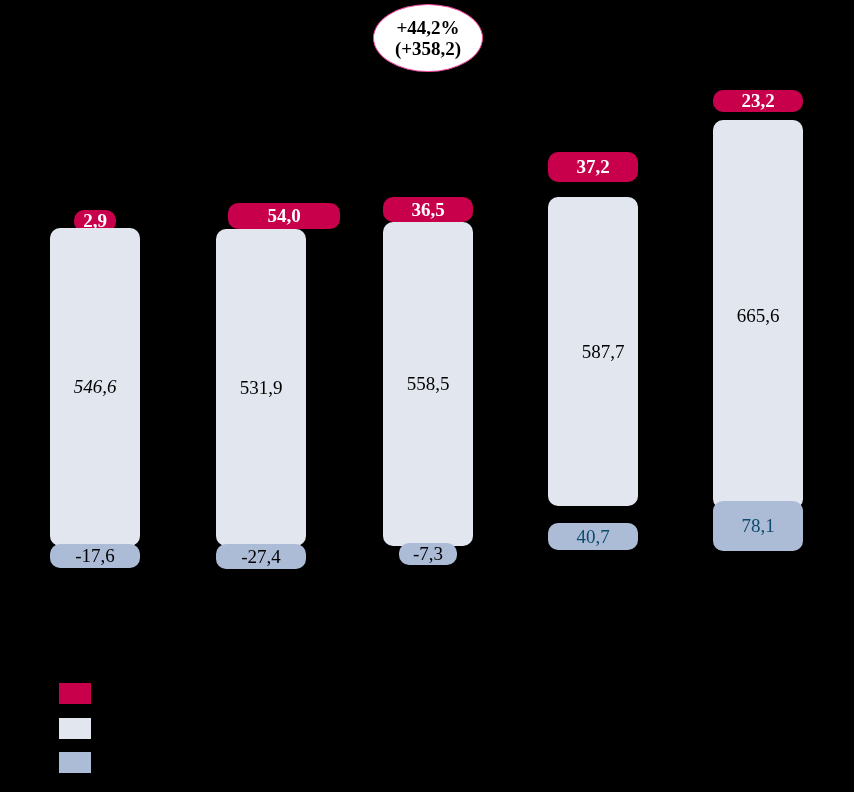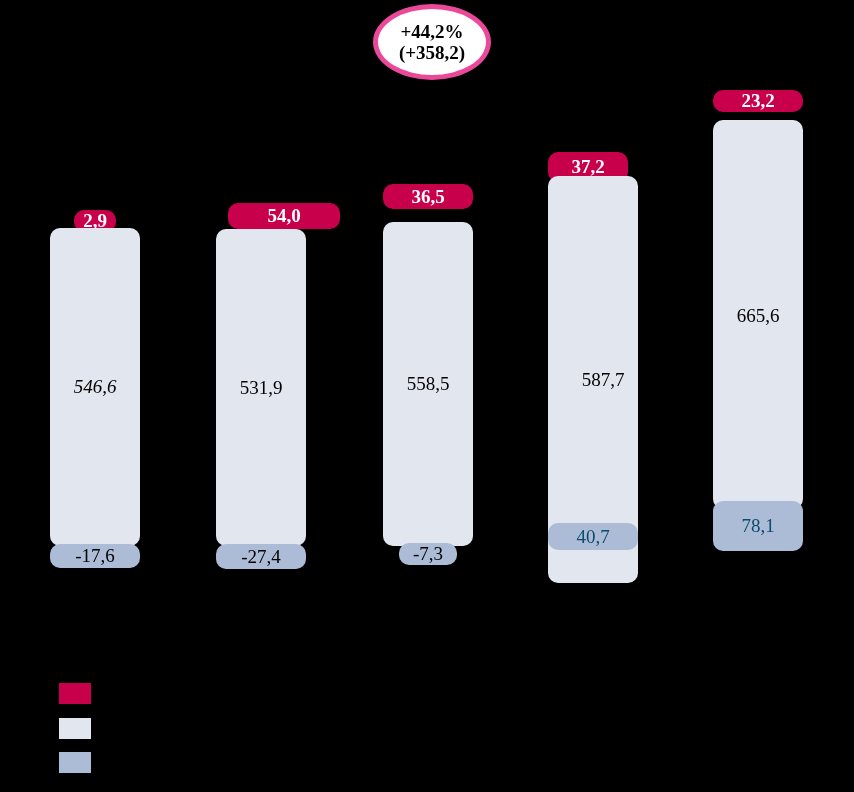--- a/index.html
+++ b/index.html
@@ -47,21 +47,21 @@
     background: #adbcd6;
     color: #0c4a6e;
     font-size: 19px;
   }
   .seg-bot.negative {
     color: #000000;
   }
   .callout {
     position: absolute;
     background: #ffffff;
-    border: 5px solid #ec4899;
+    border: 1px solid #ec4899;
     border-radius: 50%;
     display: flex;
     flex-direction: column;
     align-items: center;
     justify-content: center;
     font-weight: bold;
     font-size: 19px;
     color: #000000;
     line-height: 1.12;
   }
@@ -112,36 +112,36 @@
     </div>
     <div class="seg seg-mid" style="left:216px; top:229px; width:90px; height:317px;">
       <span>531,9</span>
     </div>
     <div class="seg seg-bot negative" style="left:216px; top:544px; width:90px; height:25px;">
       <span>-27,4</span>
     </div>
   </div>
 
   <div class="bar-group">
-    <div class="seg seg-top" style="left:383px; top:184px; width:90px; height:25px;">
+    <div class="seg seg-top" style="left:383px; top:197px; width:90px; height:25px;">
       <span>36,5</span>
     </div>
     <div class="seg seg-mid" style="left:383px; top:222px; width:90px; height:324px;">
       <span>558,5</span>
     </div>
     <div class="seg seg-bot negative" style="left:399px; top:543px; width:58px; height:22px;">
       <span>-7,3</span>
     </div>
   </div>
 
   <div class="bar-group">
-    <div class="seg seg-top" style="left:548px; top:152px; width:80px; height:30px;">
+    <div class="seg seg-top" style="left:548px; top:152px; width:90px; height:30px;">
       <span>37,2</span>
     </div>
-    <div class="seg seg-mid" style="left:548px; top:176px; width:90px; height:407px;padding-left:20px;">
+    <div class="seg seg-mid" style="left:548px; top:197px; width:90px; height:309px;padding-left:20px;">
       <span>587,7</span>
     </div>
     <div class="seg seg-bot" style="left:548px; top:523px; width:90px; height:27px;">
       <span>40,7</span>
     </div>
   </div>
 
   <div class="bar-group">
     <div class="seg seg-top" style="left:713px; top:90px; width:90px; height:22px;">
       <span>23,2</span>

